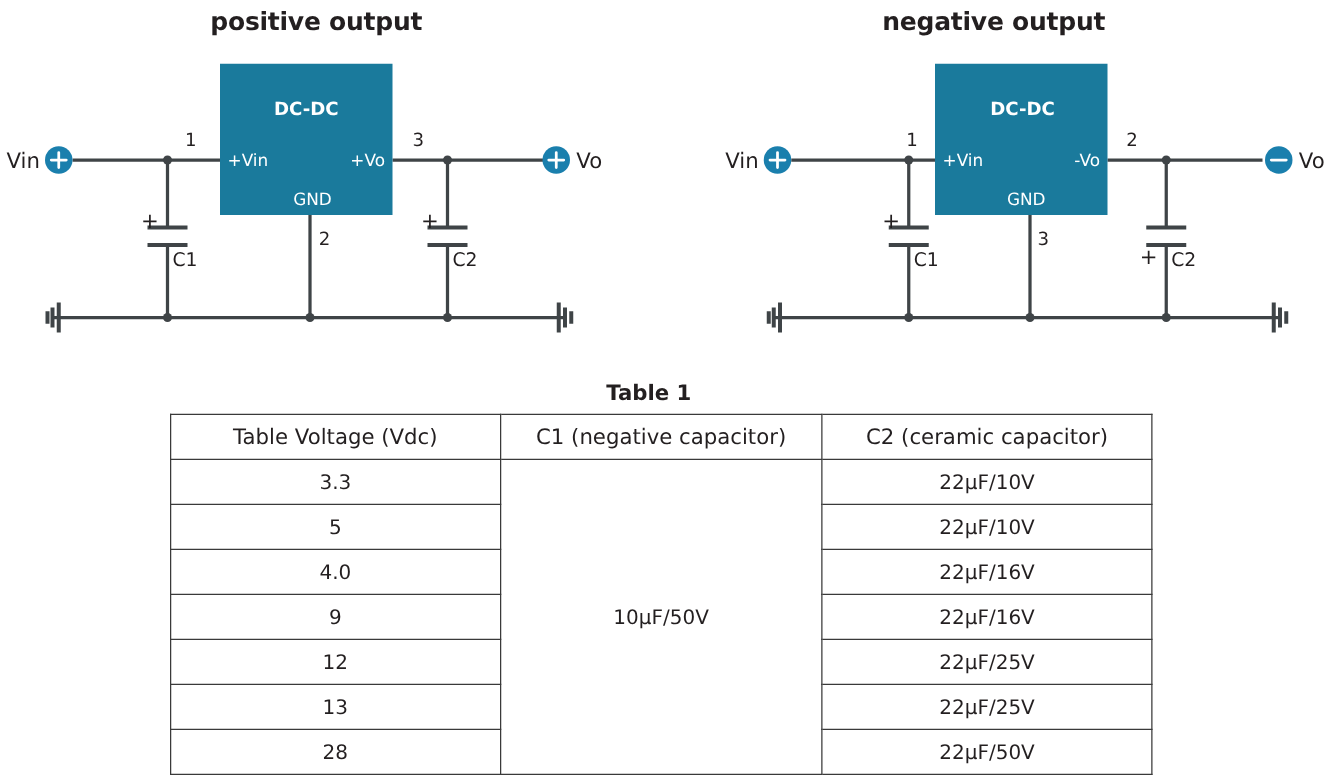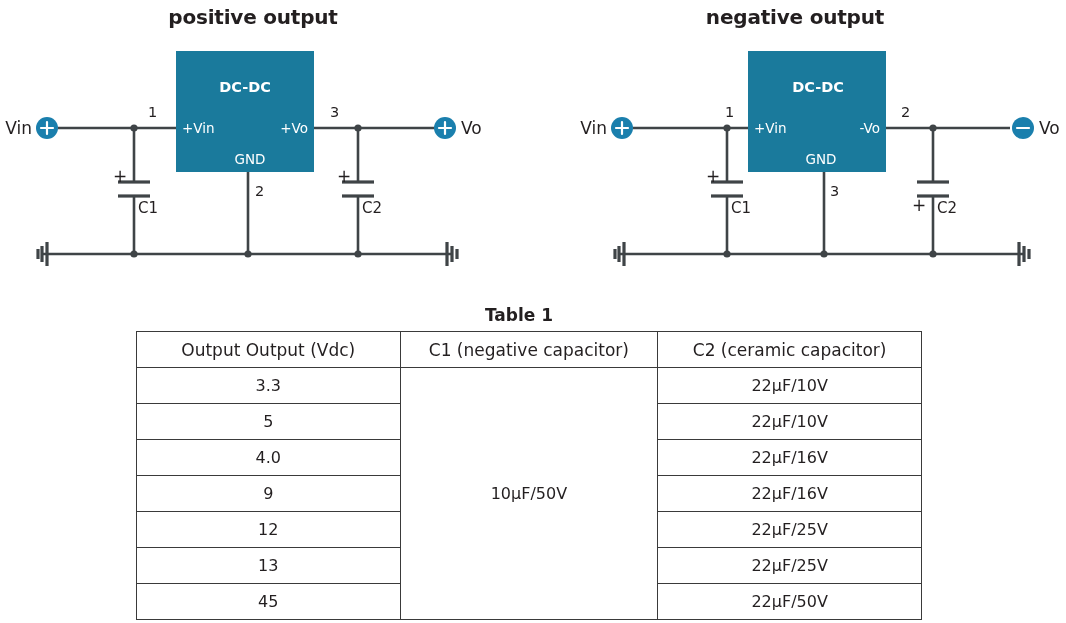--- a/index.html
+++ b/index.html
@@ -179,21 +179,21 @@
   <circle class="term-circle" cx="490" cy="128" r="11"></circle>
   <path class="term-sign" d="M 484 128 L 496 128"></path>
   <text class="termlbl" x="506" y="134" text-anchor="start">Vo</text>
 </svg>
 
 <div id="table-title">Table 1</div>
 
 <table id="spec-table">
   <thead>
     <tr>
-      <th class="col-v">Output Output (Vdc)</th>
+      <th class="col-v">Table Voltage (Vdc)</th>
       <th class="col-c1">C1 (negative capacitor)</th>
       <th class="col-c2">C2 (ceramic capacitor)</th>
     </tr>
   </thead>
   <tbody>
     <tr>
       <td>3.3</td>
       <td rowspan="7">10µF/50V</td>
       <td>22µF/10V</td>
     </tr>
@@ -211,17 +211,17 @@
     </tr>
     <tr>
       <td>12</td>
       <td>22µF/25V</td>
     </tr>
     <tr>
       <td>13</td>
       <td>22µF/25V</td>
     </tr>
     <tr>
-      <td>45</td>
+      <td>28</td>
       <td>22µF/50V</td>
     </tr>
   </tbody>
 </table>
 
 </body></html>

